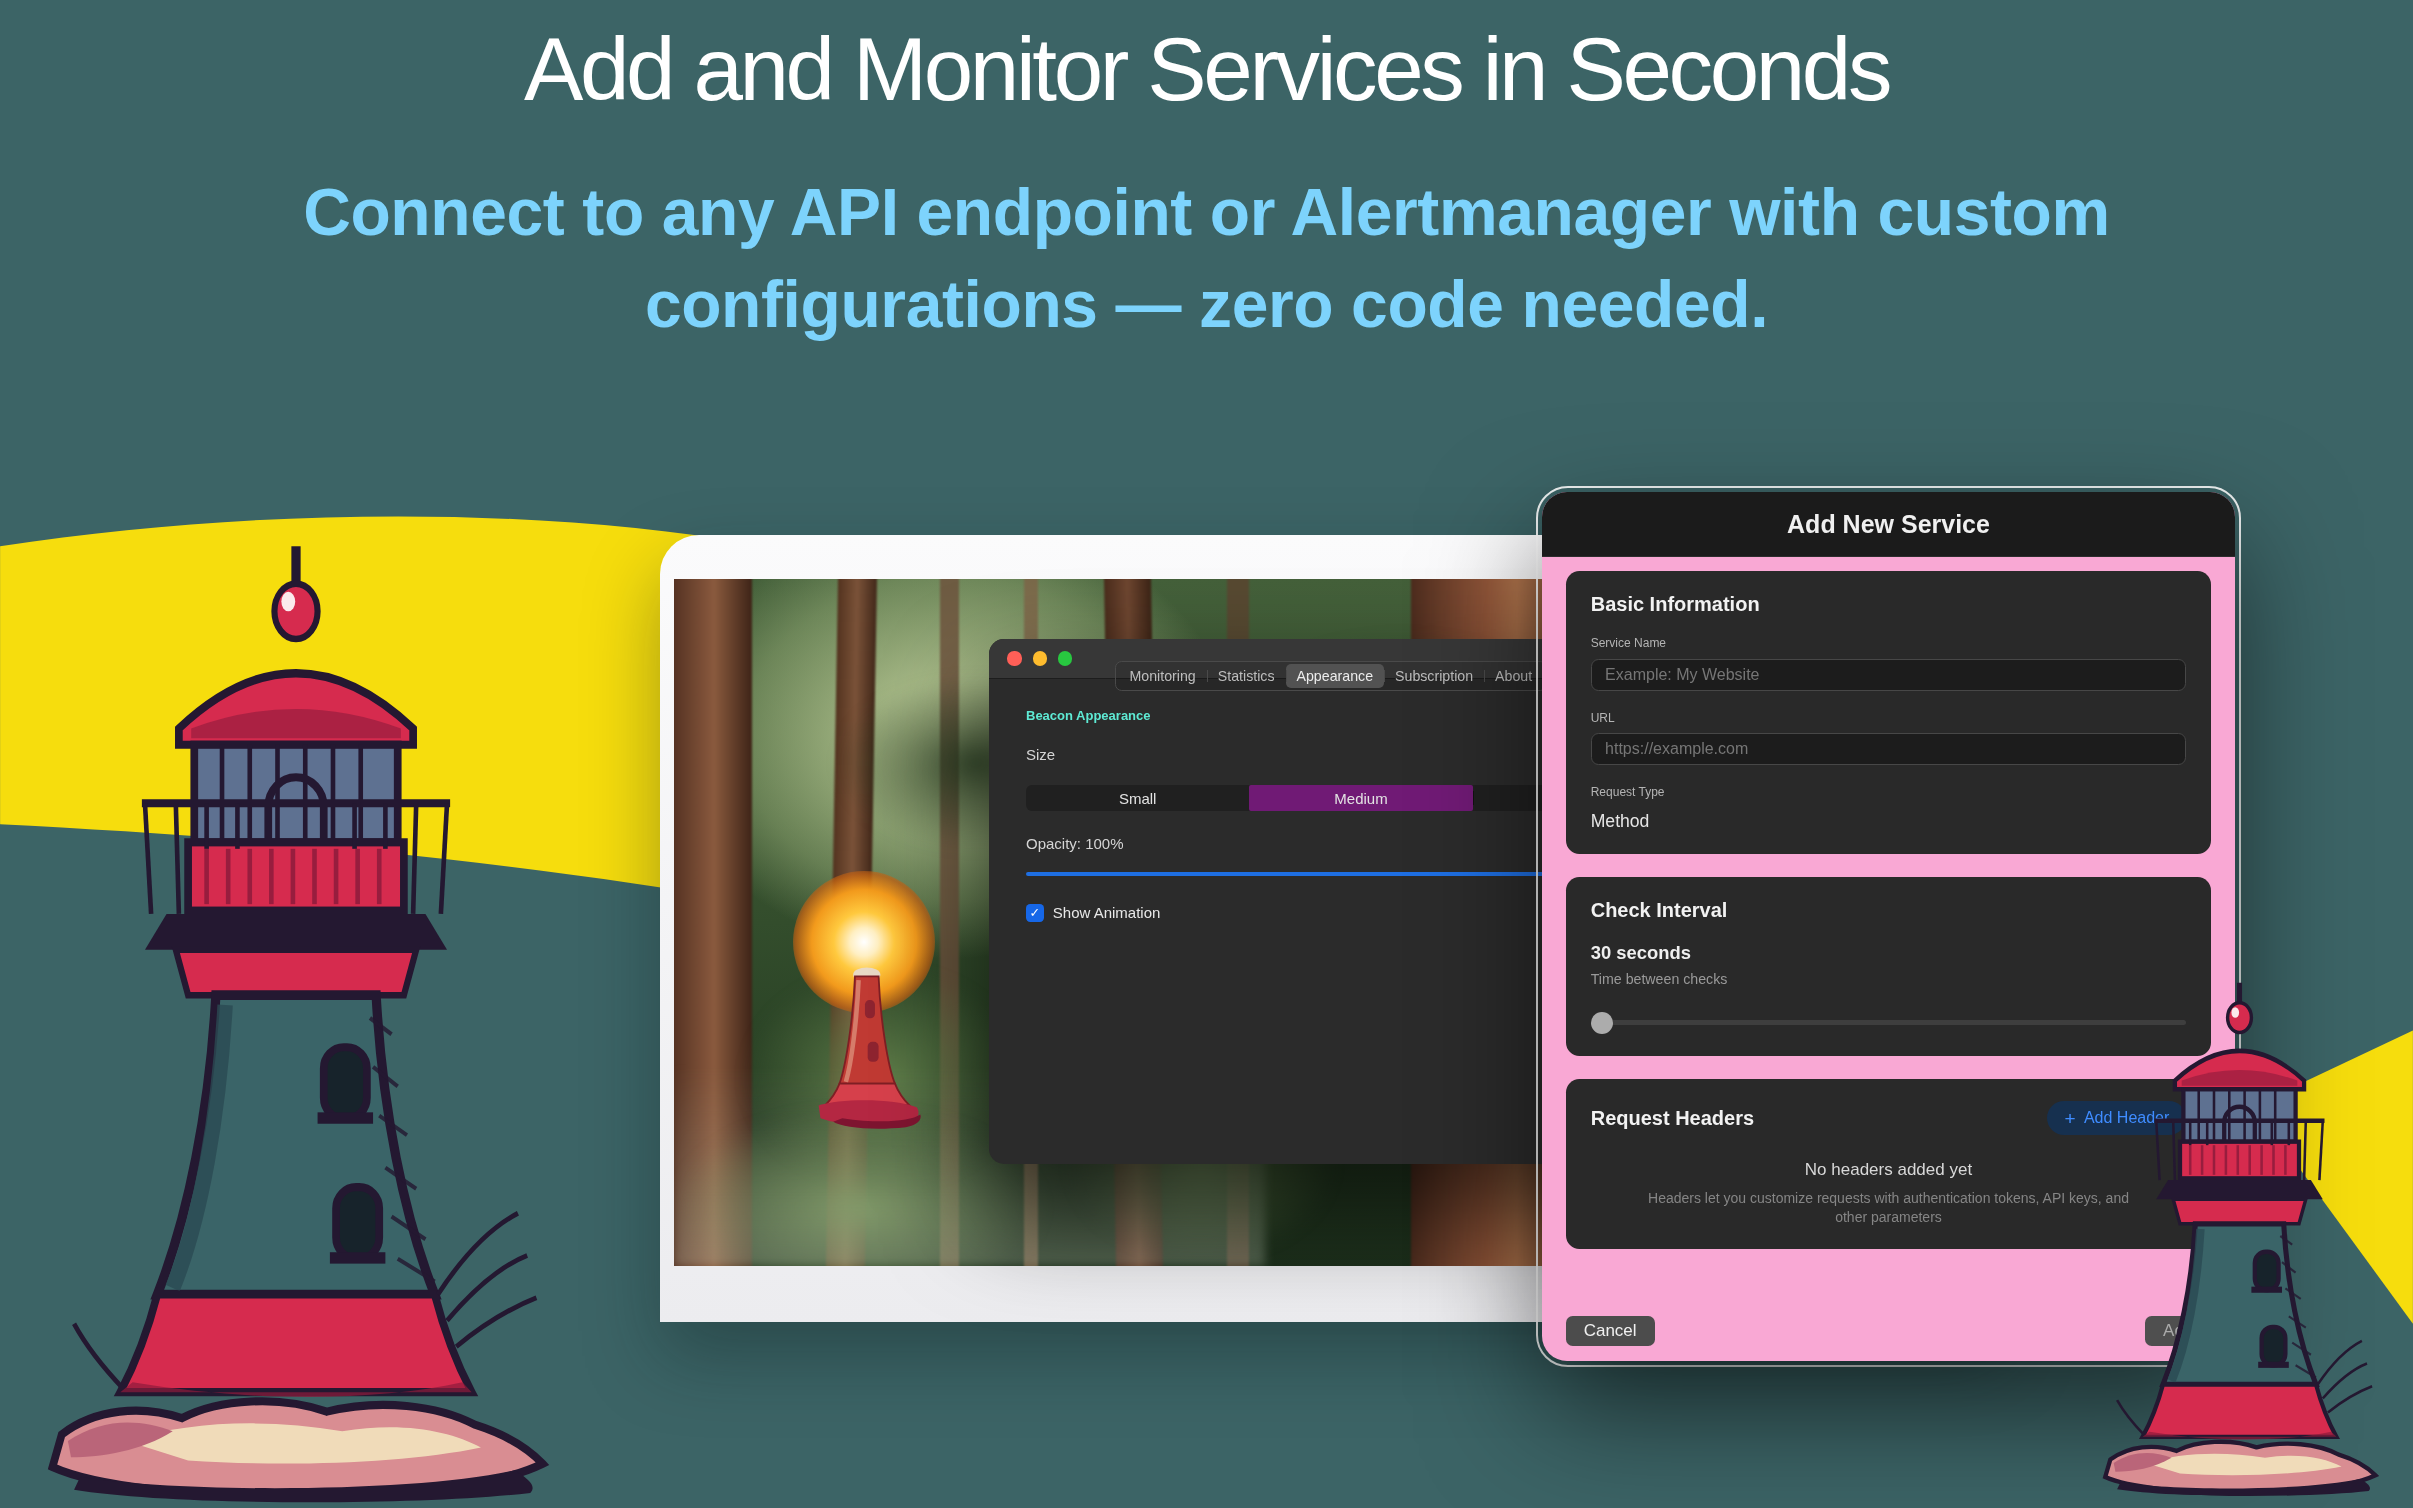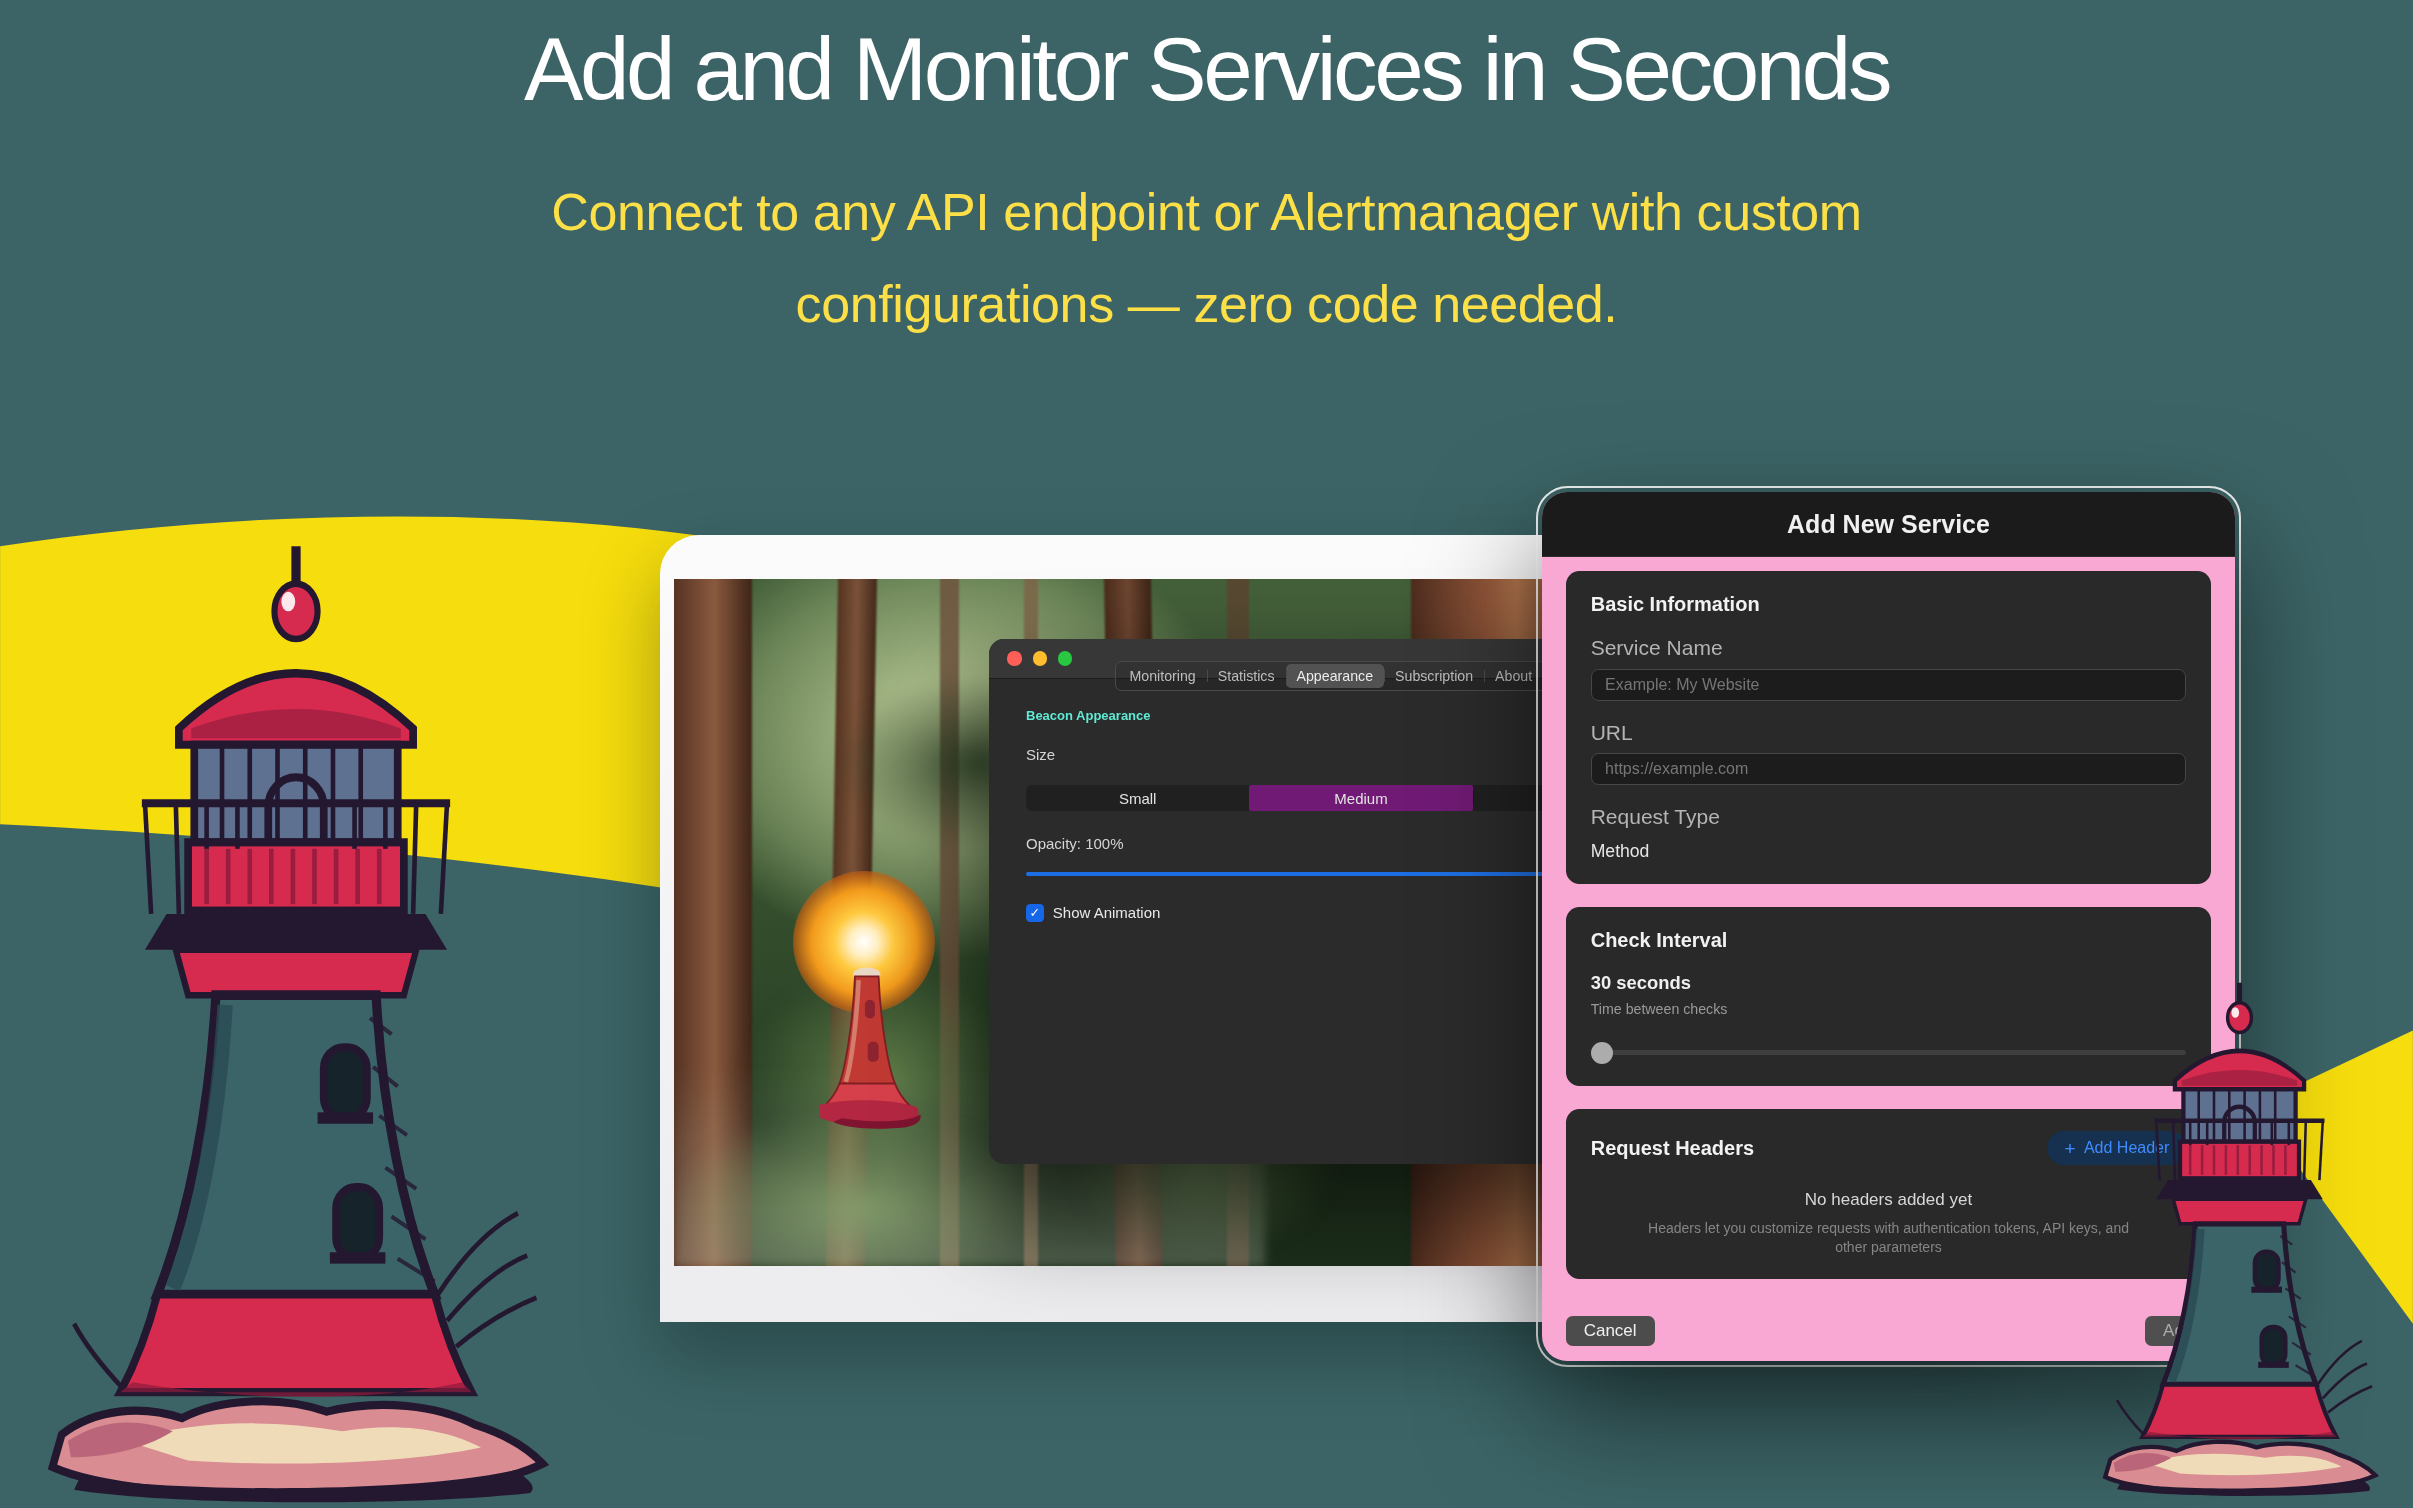--- a/index.html
+++ b/index.html
@@ -2,22 +2,22 @@
 <html style="font-size:13.4px"><head>
 <meta charset="utf-8">
 <style>
   html,body{margin:0;padding:0;background:#233;}
   .canvas{position:relative;width:2413px;height:1508px;overflow:hidden;
           background:#3C6466;font-family:"Liberation Sans","DejaVu Sans",sans-serif;}
 
   
   .hero{position:absolute;left:0;right:0;top:18.4px;text-align:center;z-index:10;}
   .hero-title{margin:0;font-size:89px;font-weight:400;letter-spacing:-3.4px;color:#FFFFFF;}
-  .hero-sub{margin:45px auto 0;width:2011px;font-size:52px;font-weight:400;
-            letter-spacing:-0.4px;color:#fde047;line-height:92px;}
+  .hero-sub{margin:45px auto 0;width:2011px;font-size:66px;font-weight:700;
+            letter-spacing:-0.4px;color:#7dd3fc;line-height:92px;}
 
   
   .bg-shapes{position:absolute;inset:0;z-index:2;}
 
   
   .lh-left{position:absolute;left:34px;top:530px;width:524px;height:976px;z-index:3;}
   .lh-right{position:absolute;left:2095px;top:974px;width:289px;height:524px;z-index:9;}
 
   
   .laptop{position:absolute;inset:0;z-index:4;}
@@ -82,21 +82,21 @@
   .panel-wrap{position:absolute;left:1536px;top:486px;width:701px;height:877px;z-index:7;
               border:2.5px solid rgba(255,255,255,.92);border-radius:32px;}
   .panel{position:absolute;inset:4.2px;background:#f9a8d4;border-radius:25px;overflow:hidden;
          box-shadow:0 50px 117px rgba(0,0,0,.55);}
   .p-header{height:64px;background:#1B1B1B;border-bottom:0.8px solid #2D2D2D;
             display:flex;align-items:center;justify-content:center;}
   .p-title{font-size:25px;font-weight:700;color:#F0F0F0;}
   .p-body{position:absolute;left:23.5px;right:23.5px;top:79px;bottom:59px;}
   .card{background:#292929;border-radius:13.4px;padding:22px 25px;margin-bottom:23.5px;position:relative;}
   .card-h{font-size:20px;font-weight:700;color:#F2F2F2;}
-  .f-label{font-size:21px;color:#B4B4B4;margin-top:20px;}
+  .f-label{font-size:12px;color:#B4B4B4;margin-top:20px;}
   .field{margin-top:8.4px;height:30px;background:#1C1C1C;border:1.7px solid #474747;border-radius:7.5px;
          display:flex;align-items:center;padding:0 13.4px;font-size:16px;color:#767676;}
   .method-row{display:flex;align-items:center;margin-top:11.7px;}
   .method-label{font-size:17.6px;color:#E6E6E6;width:80px;}
   .m-seg{flex:1;height:28.5px;background:#2F2F2F;border:0.8px solid #3B3B3B;border-radius:7.5px;display:flex;align-items:stretch;}
   .m-opt{flex:1;display:flex;align-items:center;justify-content:center;font-size:16px;color:#EFEFEF;position:relative;}
   .m-opt.selected{background:#636363;border-radius:6.7px;}
   .m-opt + .m-opt:not(.selected)::before{content:"";position:absolute;left:0;top:6.7px;bottom:6.7px;width:0.8px;background:#1B1B1B;}
   .iv-value{margin-top:20px;font-size:18.4px;font-weight:600;color:#EFEFEF;}
   .iv-caption{margin-top:6.7px;font-size:14.2px;color:#9A9A9A;}

